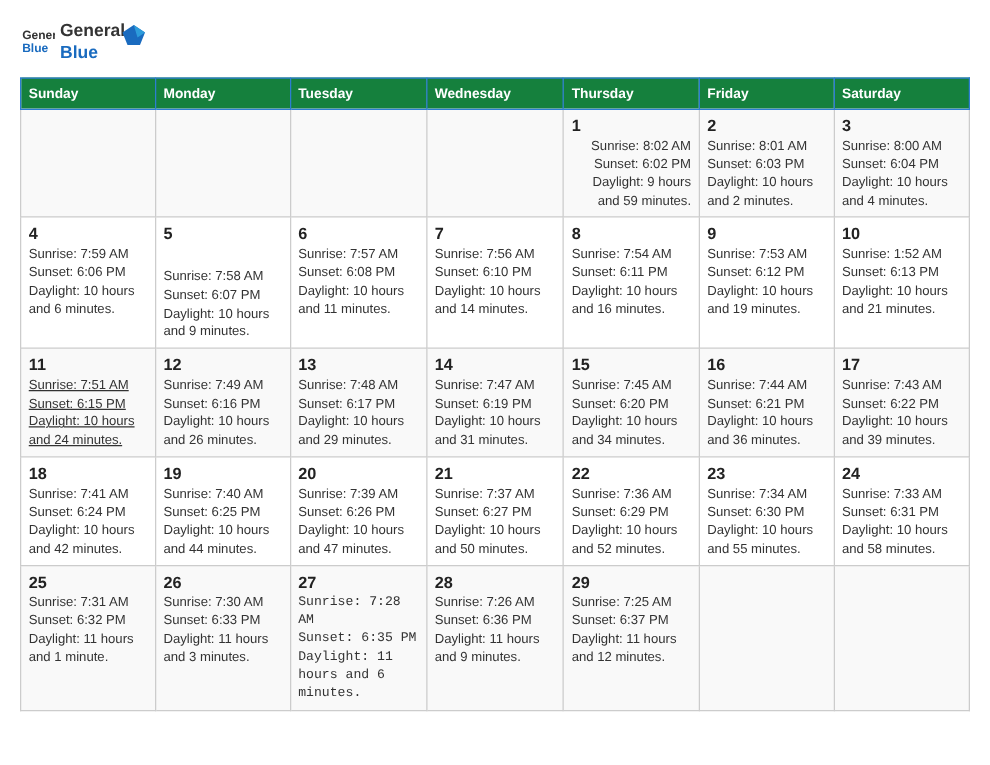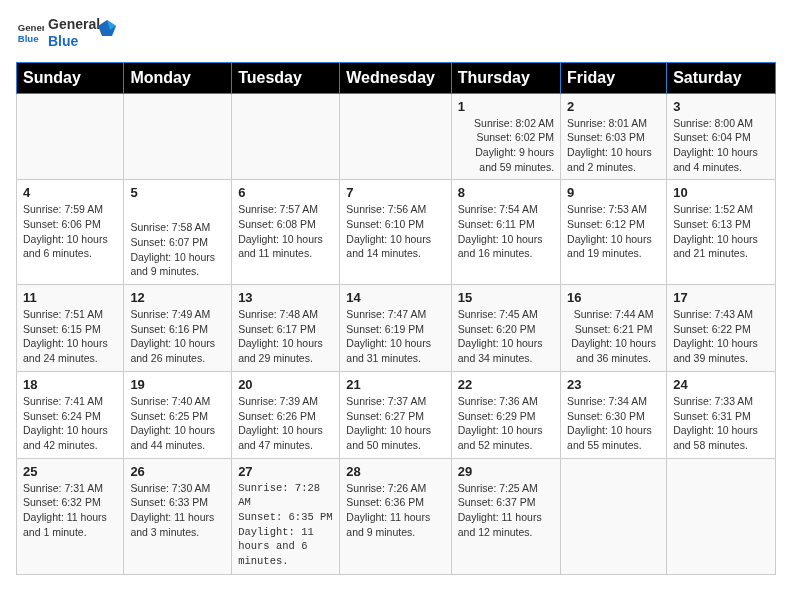--- a/index.html
+++ b/index.html
@@ -38,25 +38,25 @@
       font-size: 15px;
       color: #555;
       margin-top: 2px;
     }
     table {
       width: 100%;
       border-collapse: collapse;
       font-size: 11px;
     }
     thead tr th {
-      background: #000000;
+      background: #15803d;
       color: #fff;
       padding: 6px 6px;
       text-align: left;
-      font-size: 16px;
+      font-size: 11px;
       font-weight: bold;
       border: 1px solid #2d7dd2;
     }
     tbody tr td {
       border: 1px solid #ccc;
       padding: 5px 6px;
       vertical-align: top;
       width: 113px;
       min-height: 80px;
     }
@@ -182,21 +182,21 @@
         <td>
           <div class="day-number">10</div>
           <div class="day-detail" style="white-space: pre-line;">Sunrise: 1:52 AM
 Sunset: 6:13 PM
 Daylight: 10 hours and 21 minutes.</div>
         </td>
       </tr>
       <tr>
         <td>
           <div class="day-number">11</div>
-          <div class="day-detail" style="white-space: pre-line;">Sunrise: 7:51 AM
+          <div class="day-detail" style="white-space: pre-line; text-decoration: underline;">Sunrise: 7:51 AM
 Sunset: 6:15 PM
 Daylight: 10 hours and 24 minutes.</div>
         </td>
         <td>
           <div class="day-number">12</div>
           <div class="day-detail" style="white-space: pre-line;">Sunrise: 7:49 AM
 Sunset: 6:16 PM
 Daylight: 10 hours and 26 minutes.</div>
         </td>
         <td>
@@ -212,21 +212,21 @@
 Daylight: 10 hours and 31 minutes.</div>
         </td>
         <td>
           <div class="day-number">15</div>
           <div class="day-detail" style="white-space: pre-line;">Sunrise: 7:45 AM
 Sunset: 6:20 PM
 Daylight: 10 hours and 34 minutes.</div>
         </td>
         <td>
           <div class="day-number">16</div>
-          <div class="day-detail" style="white-space: pre-line; text-align: center;">Sunrise: 7:44 AM
+          <div class="day-detail" style="white-space: pre-line;">Sunrise: 7:44 AM
 Sunset: 6:21 PM
 Daylight: 10 hours and 36 minutes.</div>
         </td>
         <td>
           <div class="day-number">17</div>
           <div class="day-detail" style="white-space: pre-line;">Sunrise: 7:43 AM
 Sunset: 6:22 PM
 Daylight: 10 hours and 39 minutes.</div>
         </td>
       </tr>

